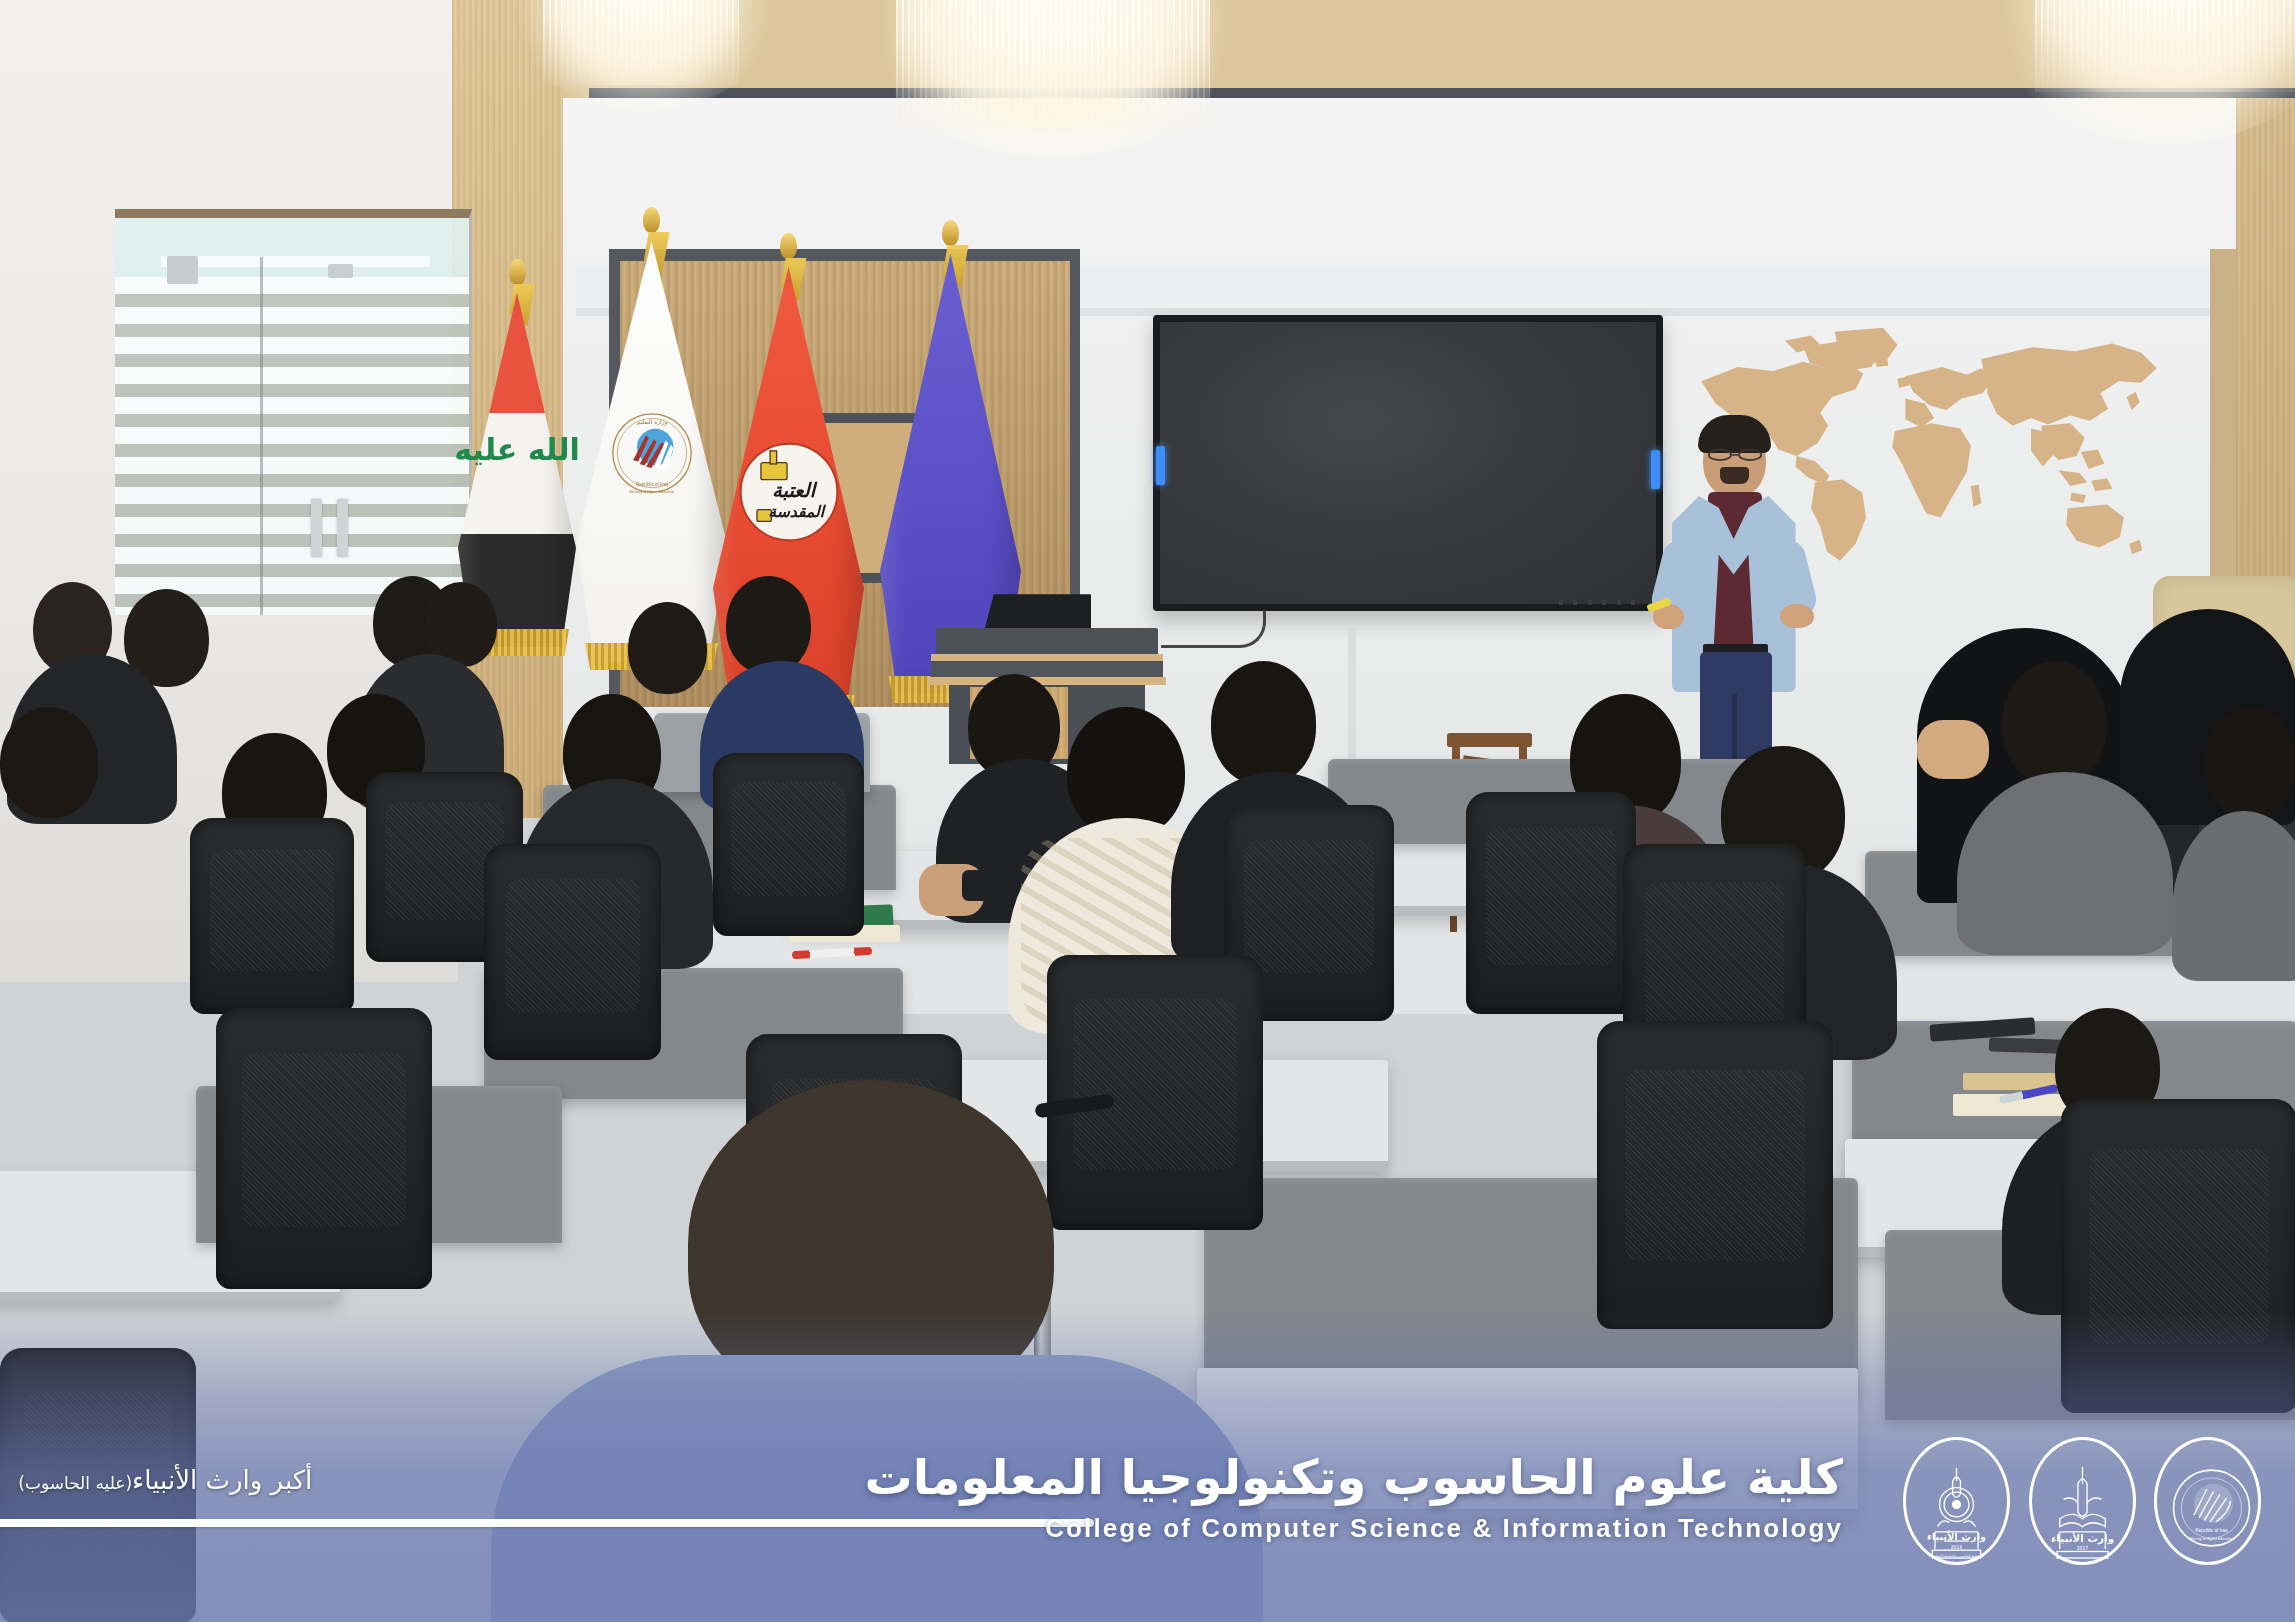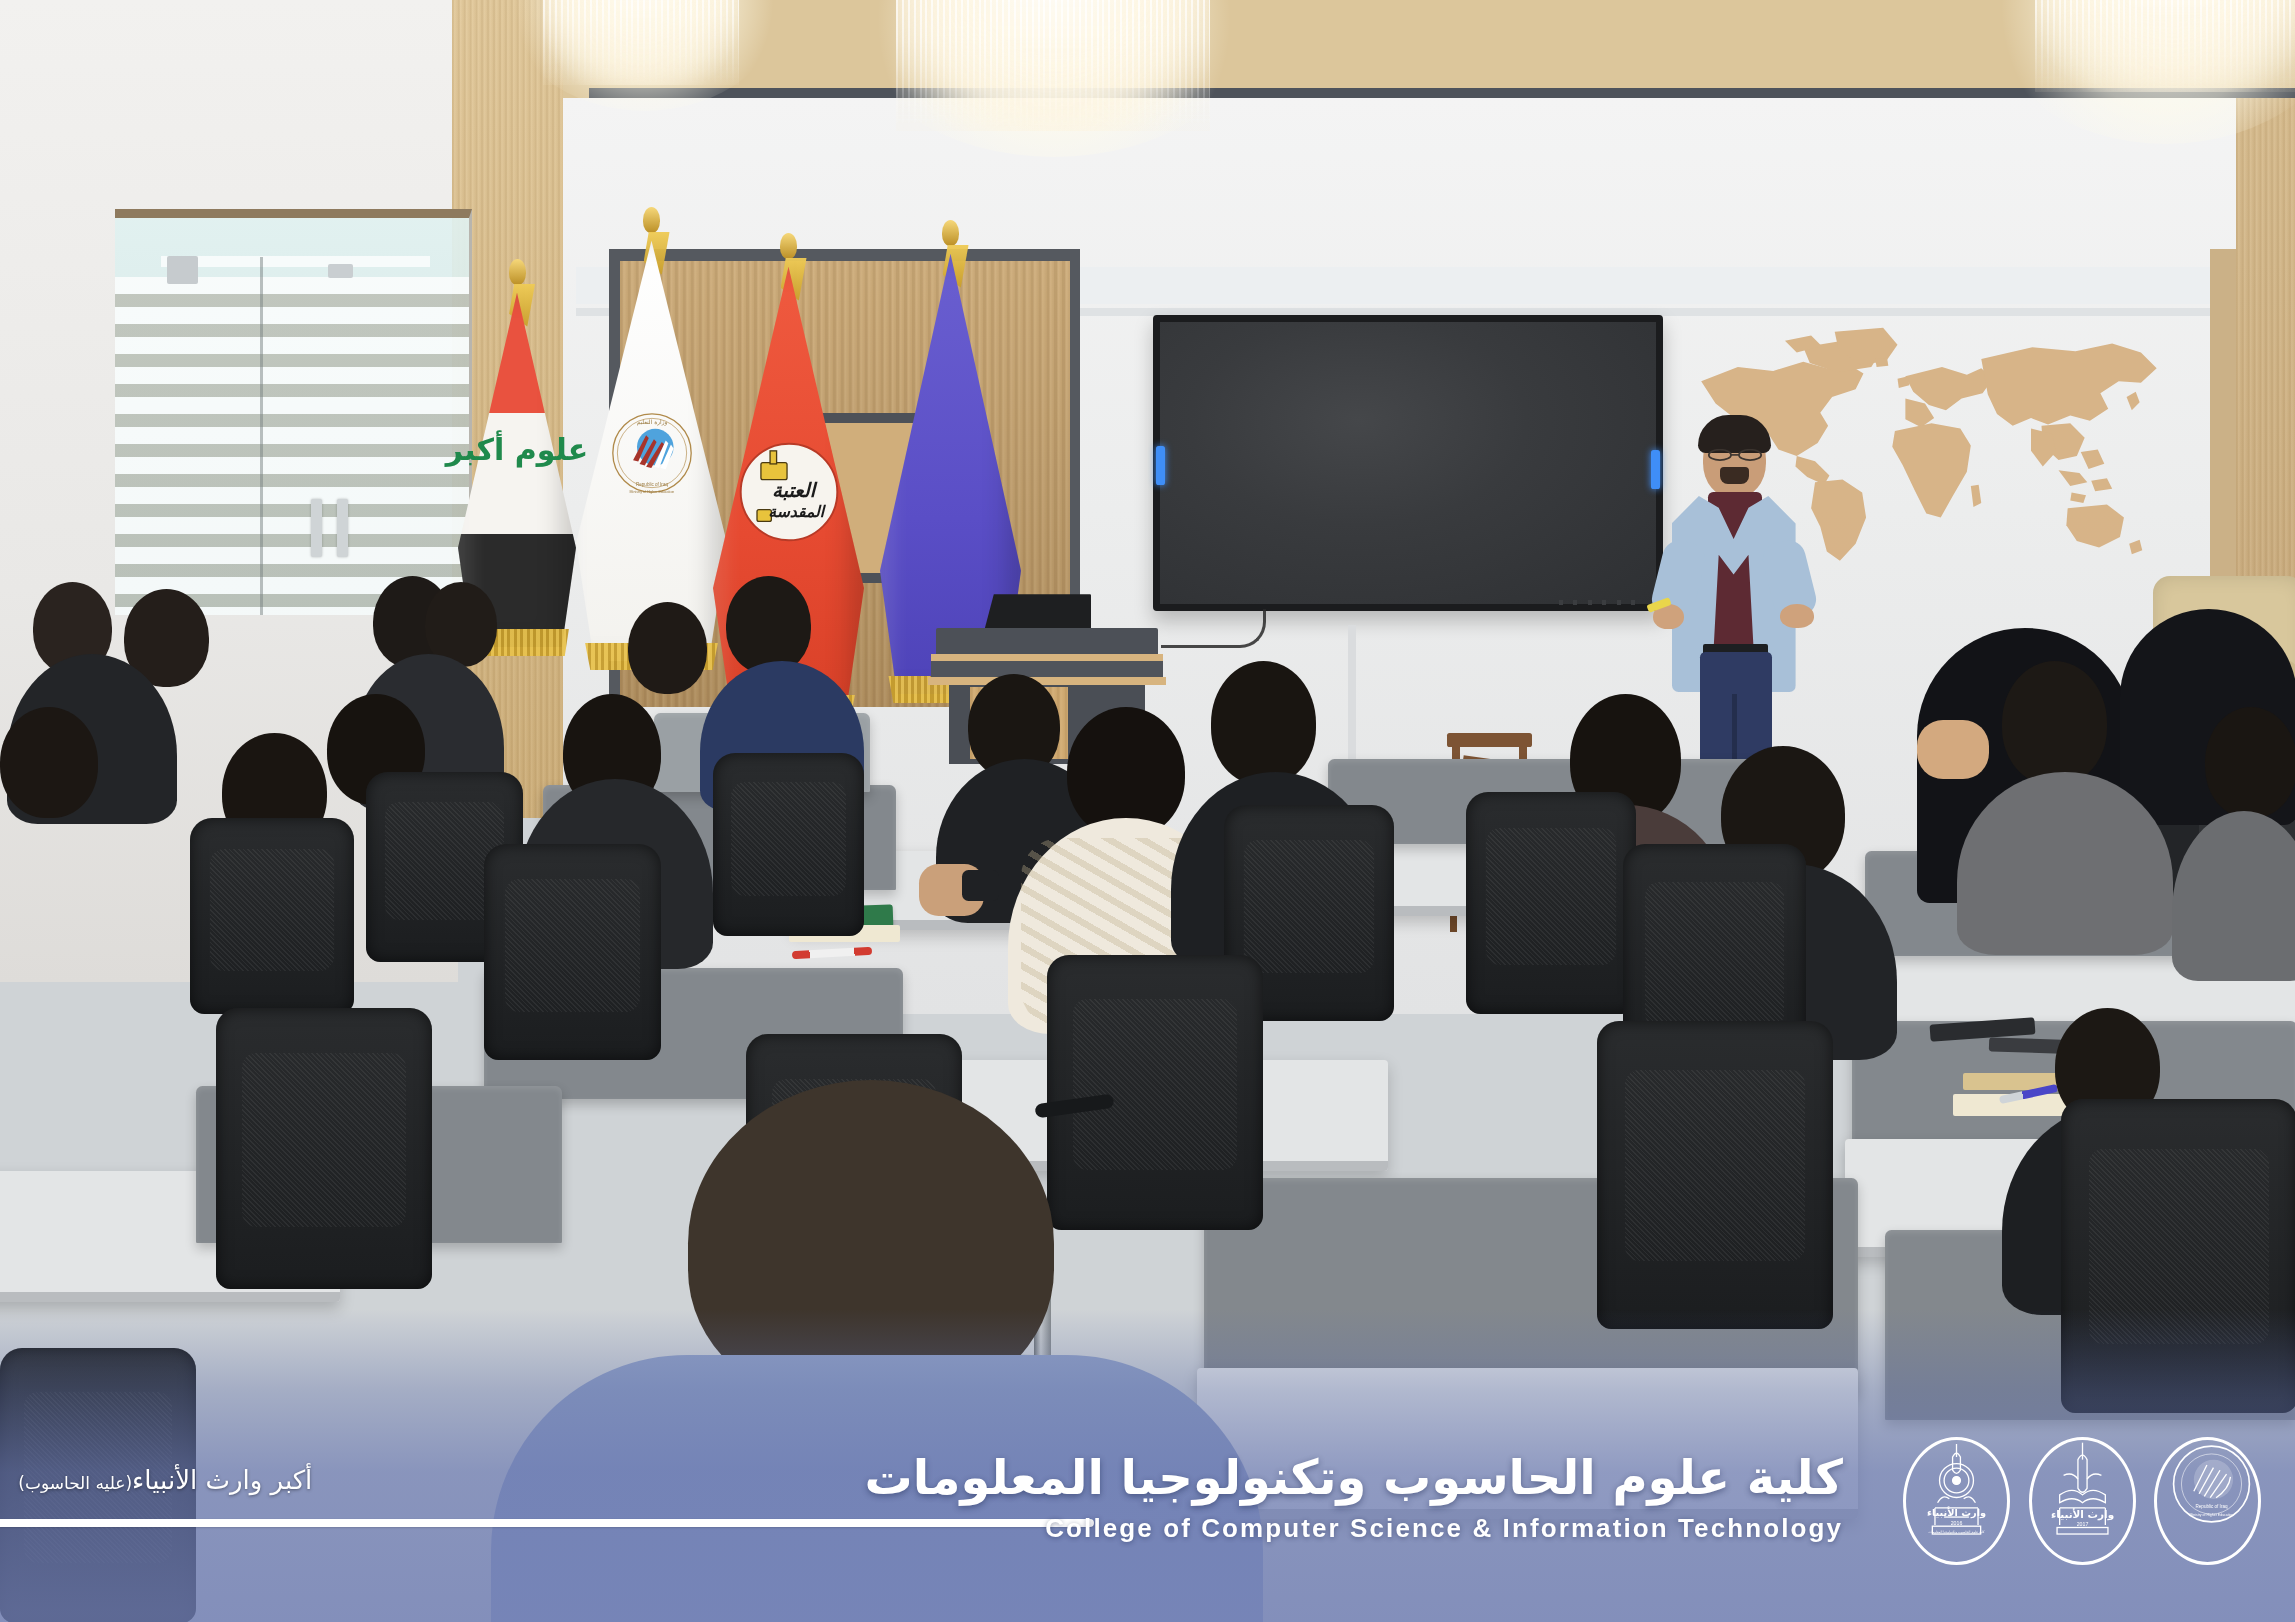--- a/index.html
+++ b/index.html
@@ -313,21 +313,21 @@
   .college-en {
     color:#ffffff; font-size:26px; font-weight:bold; white-space:nowrap;
     letter-spacing:2.1px; margin-top:7.9px;
     font-family:"Liberation Sans", sans-serif;
     text-shadow:0 1.3px 5.2px rgba(20,30,70,.45);
   }
 
   .logos { position:absolute; right:34px; bottom:58px; display:flex; gap:18.3px; align-items:center; }
   .logo-ring {
     width:107px; height:128px; border:3.3px solid #ffffff; border-radius:50%;
-    display:flex; align-items:flex-start; justify-content:center;
+    display:flex; align-items:flex-end; justify-content:center;
     position:relative;
   }
   .logo-inner { width:77px; height:98px; position:relative; }
 </style>
 </head>
 <body>
 
 <div class="stage">
 
   <div class="room">
@@ -423,21 +423,21 @@
 
           <path d="M306 58 L324 56 L326 68 L308 70 Z"></path>
         </g>
       </svg>
     </div>
 
     <div class="flag flag-iraq">
       <div class="finial"></div>
       <div class="tassel"></div>
       <div class="cloth"></div>
-      <div class="iraq-script">علوم أكبر</div>
+      <div class="iraq-script">الله عليه</div>
       <div class="fringe"></div>
     </div>
 
     <div class="flag flag-moher">
       <div class="finial"></div>
       <div class="tassel"></div>
       <div class="cloth"></div>
       <div class="flag-emblem">
         <svg width="98" height="98" viewBox="0 0 150 150">
           <circle cx="75" cy="75" r="60" fill="none" stroke="#b08a4a" stroke-width="2"></circle>

